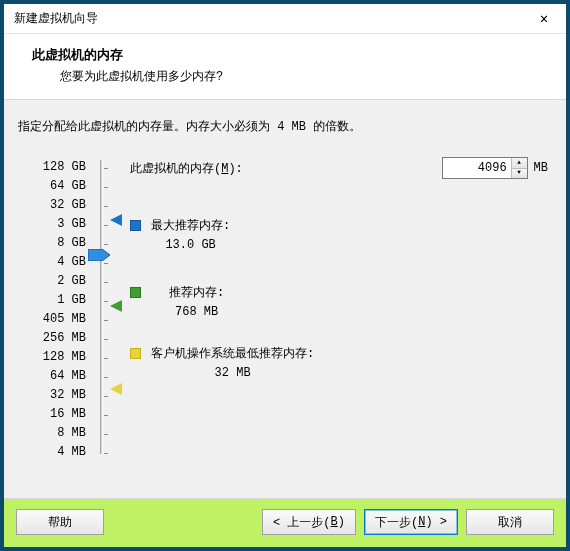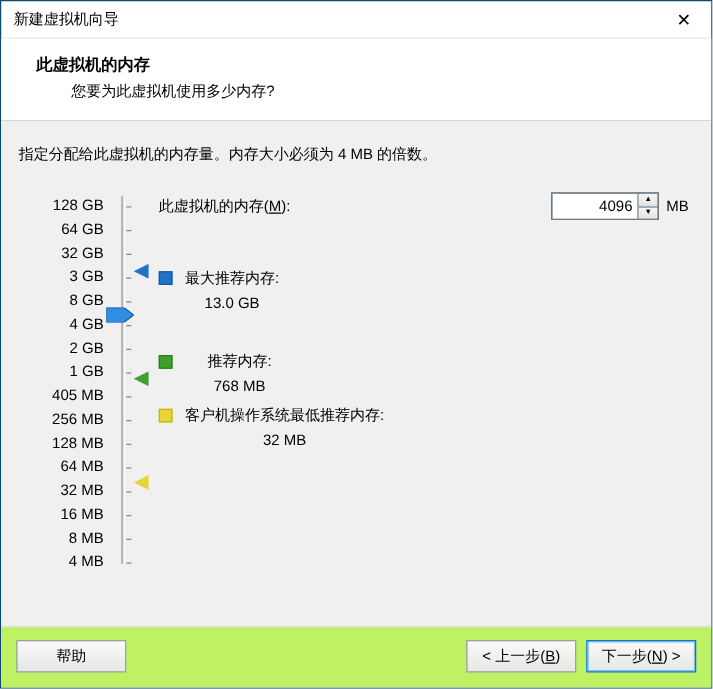--- a/index.html
+++ b/index.html
@@ -6,24 +6,25 @@
   body {
     margin: 0;
     font-family: "Microsoft YaHei", "Segoe UI", Tahoma, sans-serif;
     font-size: 12px;
     background: #fff;
     color: #000;
   }
   .window {
     width: 570px;
     height: 551px;
-    border: 1px solid #0c4a6e;
+    border: 4px solid #0c4a6e;
     background: #fff;
     display: flex;
     flex-direction: column;
+    font-family: Liberation Mono, monospace;
   }
   .titlebar {
     height: 30px;
     display: flex;
     align-items: center;
     padding: 0 0 0 10px;
     font-size: 12px;
     border-bottom: 1px solid #e5e5e5;
   }
   .titlebar-title { flex: 1; }
@@ -65,21 +66,21 @@
   }
   .memory-label .ul { text-decoration: underline; }
   .spinner-wrap {
     display: flex;
     align-items: center;
     gap: 6px;
   }
   .spinner {
     display: flex;
     border: 1px solid #7a7a7a;
-    background: #0c4a6e;
+    background: #d946ef;
     height: 22px;
   }
   .spinner input {
     width: 68px;
     border: none;
     outline: none;
     font-size: 12px;
     text-align: right;
     padding: 0 4px;
     font-family: inherit;
@@ -171,21 +172,21 @@
   .legend {
     position: relative;
     text-align: center;
   }
   .legend-item {
     display: flex;
     align-items: flex-start;
     gap: 10px;
     margin-bottom: 32px;
   }
-  .legend-item.tight { margin-bottom: 8px; gap: 28px; }
+  .legend-item.tight { margin-bottom: 26px; gap: 28px; }
   .legend-sq {
     width: 11px;
     height: 11px;
     margin-top: 3px;
     flex-shrink: 0;
   }
   .sq-blue { background:#1e73c8; border:1px solid #155a9e; }
   .sq-green { background:#3f9f2f; border:1px solid #2c7a1f; }
   .sq-yellow { background:#e6d43a; border:1px solid #c5b418; }
   .legend-text { font-size:12px; }
@@ -356,15 +357,16 @@
     <button class="btn">
       <span>&lt; 上一步(</span>
         <span class="ul">B</span>
         <span>)</span>
     </button>
     <button class="btn primary">
       <span>下一步(</span>
         <span class="ul">N</span>
         <span>) &gt;</span>
     </button>
+    <button class="btn">取消</button>
   </div>
 
 </div>
 
 </body></html>

